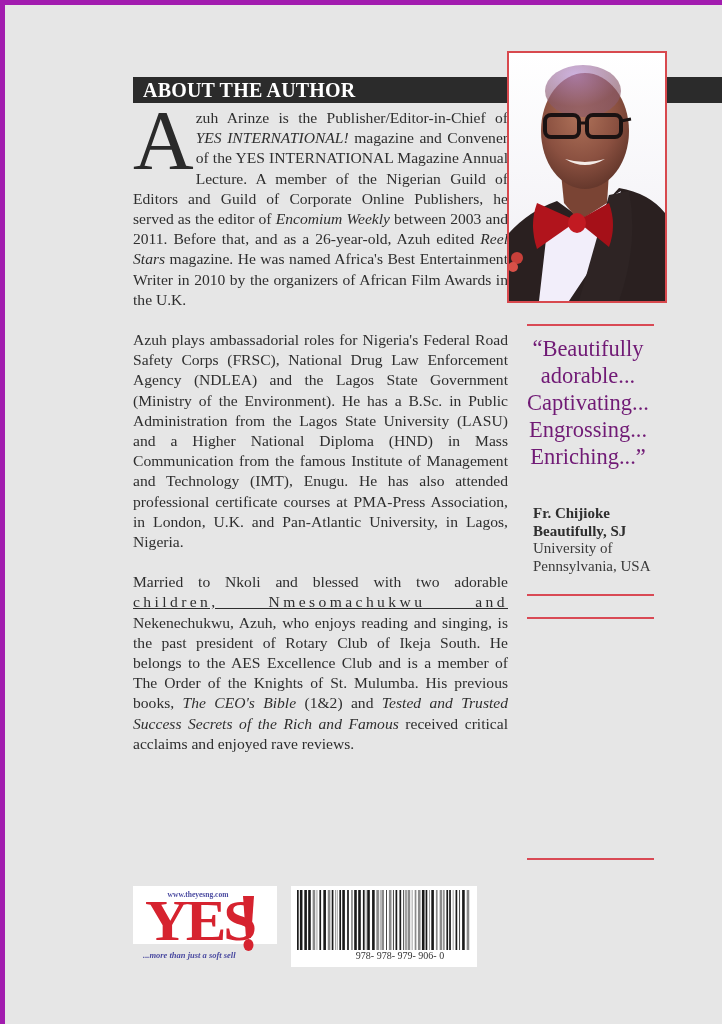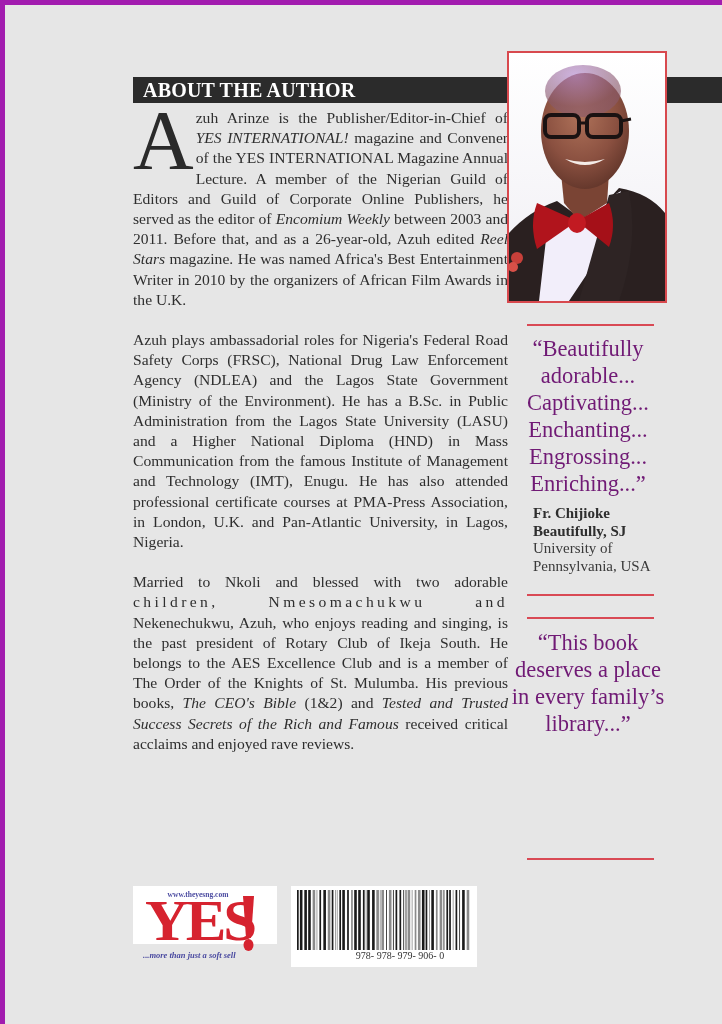--- a/index.html
+++ b/index.html
@@ -26,21 +26,21 @@
     .bio {
       position: absolute; left: 128px; top: 103px; width: 375px;
       font-size: 15.6px; line-height: 20.2px; text-align: justify;
       color: #2e2e2e;
     }
     .bio p { margin: 0 0 20px 0; }
     .drop-cap {
       float: left; font-size: 84px; line-height: 62px; height: 62px;
       margin: 2px 2px 0 0; padding-top: 0px; color: #2a2a2a;
     }
-    .spaced { letter-spacing: 3.4px; }
+    .spaced { letter-spacing: 3.4px; text-decoration: underline; }
     .photo-frame {
       position: absolute; left: 502px; top: 46px; width: 156px; height: 248px;
       border: 2px solid #d8494e; background: #ffffff; overflow: hidden; z-index: 3;
     }
     .photo-frame svg { display: block; }
     .rule {
       position: absolute; left: 522px; width: 127px; height: 2px; background: #d94a55;
     }
     .quote {
       position: absolute; left: 500px; width: 166px; text-align: center;
@@ -140,41 +140,34 @@
       <circle cx="4" cy="214" r="5" fill="#d85048"></circle>
     </svg>
   </div>
 
   <div class="rule" style="top:319px;"></div>
 
   <div class="quote" style="top:330px;">
     <div>“Beautifully</div>
     <div>adorable...</div>
     <div>Captivating...</div>
-    <div>Enchanting...</div>
     <div>Engrossing...</div>
     <div>Enriching...”</div>
   </div>
   <div class="attrib" style="top:500px;">
     <div class="name">Fr. Chijioke</div>
     <div class="name">Beautifully, SJ</div>
     <div>University of</div>
     <div>Pennsylvania, USA</div>
   </div>
 
   <div class="rule" style="top:589px;"></div>
 
   <div class="rule" style="top:612px;"></div>
 
-  <div class="quote" style="top:624px;">
-    <div>“This book</div>
-    <div>deserves a place</div>
-    <div>in every family’s</div>
-    <div>library...”</div>
-  </div>
 
   <div class="rule" style="top:853px;"></div>
 
   <div class="logo-box">
     <div class="logo-url">www.theyesng.com</div>
     <div class="logo-yes">YES</div>
     <svg class="logo-bang" viewBox="0 0 14 58">
       <path d="M2 2 L13 2 L10 44 L5 44 Z" fill="#d6232f"></path>
       <ellipse cx="7.5" cy="51" rx="5" ry="6" fill="#d6232f"></ellipse>
     </svg>

